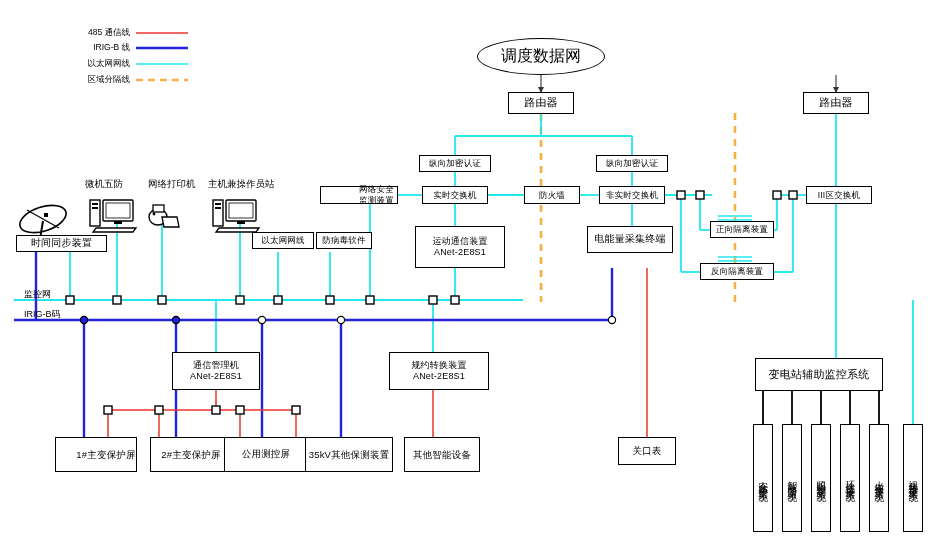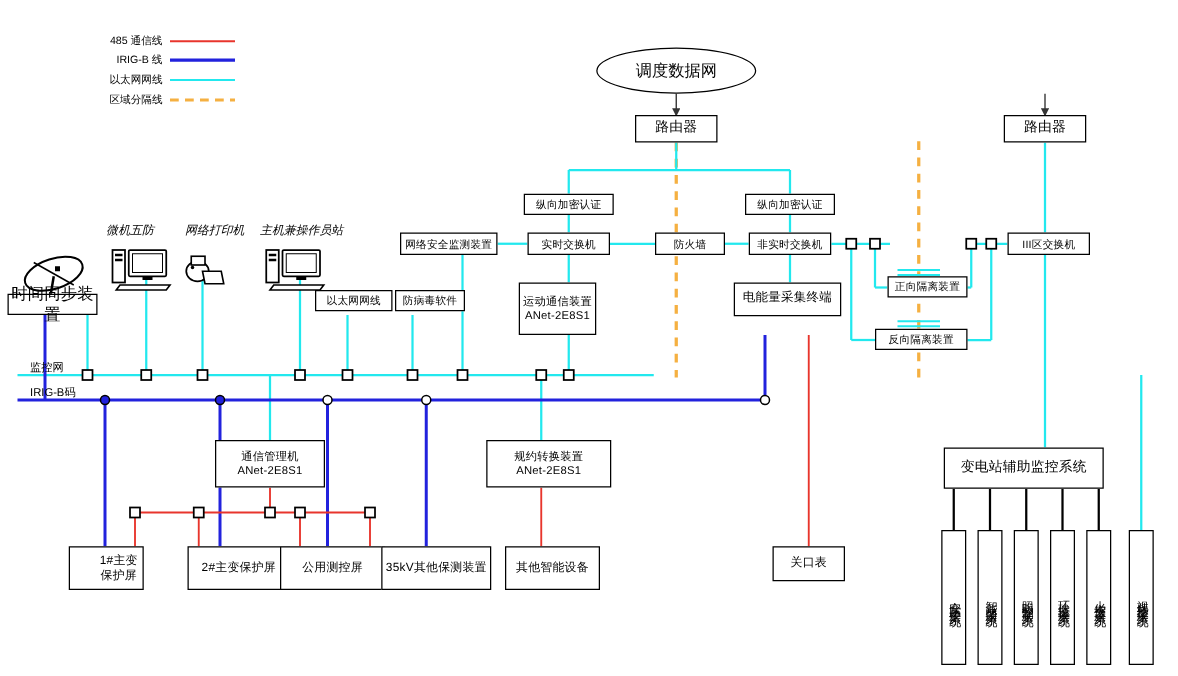--- a/index.html
+++ b/index.html
@@ -31,38 +31,37 @@
     white-space:pre-line;
   }
   .node.two-line{font-size:9px;}
   .ellipse{
     position:absolute;
     box-sizing:border-box;
     border:1.6px solid #000;
     border-radius:50%;
     background:#fff;
     display:flex;align-items:center;justify-content:center;
-    font-size:13px;
+    font-size:16px;
     text-align:center;
   }
   .vert{
     writing-mode:vertical-rl;
     text-orientation:upright;
     letter-spacing:2px;
     font-size:9.5px;
     line-height:1.1;
     padding-top:3px;
   }
   .plain{
     position:absolute;
     font-size:9.5px;
     white-space:nowrap;
     background:transparent;
     border:none;
-    font-style:italic;
   }
   .legend-label{
     position:absolute;
     font-size:8.5px;
     white-space:nowrap;
     text-align:right;
   }
   .buslabel{position:absolute;font-size:9px;white-space:nowrap;}
 </style>
 </head>
@@ -266,52 +265,52 @@
   <div class="node" style="left:508px;top:92px;width:66px;height:22px;font-size:11px;">路由器</div>
   <div class="node" style="left:803px;top:92px;width:66px;height:22px;font-size:11px;">路由器</div>
 
   <div class="node" style="left:419px;top:155px;width:72px;height:17px;font-size:8.5px;">纵向加密认证</div>
   <div class="node" style="left:596px;top:155px;width:72px;height:17px;font-size:8.5px;">纵向加密认证</div>
 
   <div class="node" style="left:422px;top:186px;width:66px;height:18px;font-size:8.5px;">实时交换机</div>
   <div class="node" style="left:524px;top:186px;width:56px;height:18px;font-size:8.5px;">防火墙</div>
   <div class="node" style="left:599px;top:186px;width:66px;height:18px;font-size:8.5px;">非实时交换机</div>
 
-  <div class="node" style="left:320px;top:186px;width:78px;height:18px;font-size:8.5px;">网络安全监测装置</div>
+  <div class="node" style="left:320px;top:186px;width:78px;height:18px;font-size:8.5px;padding-left:35px;">网络安全监测装置</div>
 
   <div class="node" style="left:252px;top:232px;width:62px;height:17px;font-size:8.5px;">以太网网线</div>
   <div class="node" style="left:316px;top:232px;width:56px;height:17px;font-size:8.5px;">防病毒软件</div>
 
   <div class="node" style="left:710px;top:221px;width:64px;height:17px;font-size:8.5px;">正向隔离装置</div>
   <div class="node" style="left:700px;top:263px;width:74px;height:17px;font-size:8.5px;">反向隔离装置</div>
   <div class="node" style="left:806px;top:186px;width:66px;height:18px;font-size:8.5px;">III区交换机</div>
 
-  <div class="node two-line" style="left:415px;top:226px;width:62px;height:42px;">运动通信装置
+  <div class="node two-line" style="left:415px;top:226px;width:90px;height:42px;">运动通信装置
 ANet-2E8S1</div>
   <div class="node" style="left:587px;top:226px;width:86px;height:27px;font-size:10px;">电能量采集终端</div>
 
-  <div class="node" style="left:6px;top:235px;width:72px;height:17px;font-size:13px;">时间同步装置</div>
+  <div class="node" style="left:16px;top:235px;width:91px;height:17px;font-size:10px;">时间同步装置</div>
 
   <div class="node two-line" style="left:172px;top:352px;width:88px;height:38px;">通信管理机
 ANet-2E8S1</div>
   <div class="node two-line" style="left:389px;top:352px;width:100px;height:38px;">规约转换装置
 ANet-2E8S1</div>
 
   <div class="node" style="left:618px;top:437px;width:58px;height:28px;font-size:9.5px;">关口表</div>
 
   <div class="node" style="left:755px;top:358px;width:128px;height:33px;font-size:11px;">变电站辅助监控系统</div>
 
   <div class="plain" style="left:85px;top:178px;">微机五防</div>
   <div class="plain" style="left:148px;top:178px;">网络打印机</div>
   <div class="plain" style="left:208px;top:178px;">主机兼操作员站</div>
 
   <div class="buslabel" style="left:24px;top:288px;">监控网</div>
   <div class="buslabel" style="left:24px;top:308px;">IRIG-B码</div>
 
-  <div class="node" style="left:55px;top:437px;width:60px;height:35px;font-size:9.5px;padding-left:20px;">1#主变保护屏</div>
+  <div class="node" style="left:55px;top:437px;width:82px;height:35px;font-size:9.5px;padding-left:20px;">1#主变保护屏</div>
   <div class="node" style="left:150px;top:437px;width:82px;height:35px;font-size:9.5px;">2#主变保护屏</div>
   <div class="node" style="left:224px;top:437px;width:84px;height:35px;font-size:9.5px;font-family:Liberation Mono, monospace;">公用测控屏</div>
   <div class="node" style="left:305px;top:437px;width:88px;height:35px;font-size:9.5px;">35kV其他保测装置</div>
   <div class="node" style="left:404px;top:437px;width:76px;height:35px;font-size:9.5px;">其他智能设备</div>
 
   <div class="node vert" style="left:753px;top:424px;width:20px;height:108px;">安全防护子系统</div>
   <div class="node vert" style="left:782px;top:424px;width:20px;height:108px;">智能门禁子系统</div>
   <div class="node vert" style="left:811px;top:424px;width:20px;height:108px;">照明控制子系统</div>
   <div class="node vert" style="left:840px;top:424px;width:20px;height:108px;">环境监控子系统</div>
   <div class="node vert" style="left:869px;top:424px;width:20px;height:108px;">火灾报警子系统</div>

